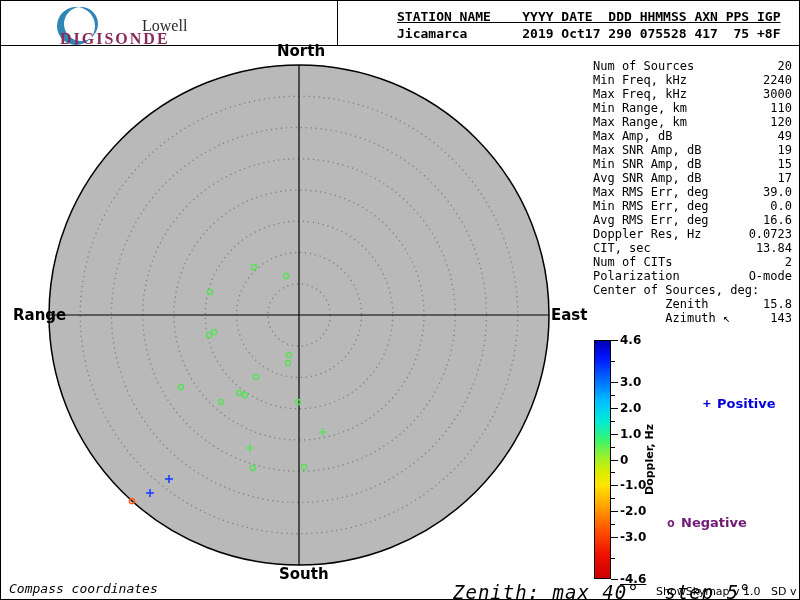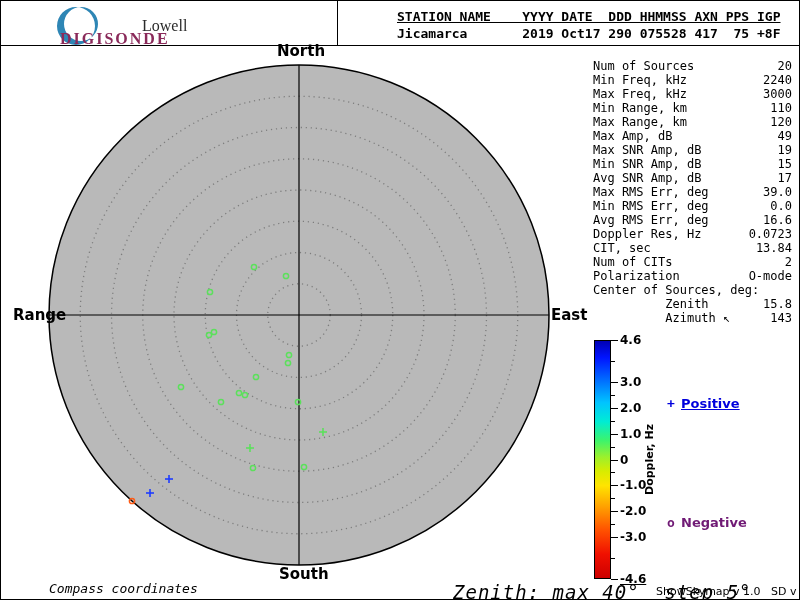--- a/index.html
+++ b/index.html
@@ -32,25 +32,25 @@
   
   #cbar{position:absolute;left:593px;top:339px;width:17px;height:239px;
         border:1px solid #000;box-sizing:border-box;}
   .cb-tick{position:absolute;border-top:1.5px solid #000;height:0;}
   .cb-lab{position:absolute;left:619px;font-weight:bold;font-size:12px;color:#000;}
   .cb-title{position:absolute;left:642px;top:494px;transform:rotate(-90deg);
             transform-origin:left top;font-weight:bold;font-size:11px;white-space:pre;color:#000;}
   
   .legend{position:absolute;font-weight:bold;font-size:13px;}
   .legend .sym{display:inline-block;width:14px;font-family:"DejaVu Sans Mono",monospace;}
-  #leg-pos{left:666px;top:395px;color:#0000dd;text-decoration:underline;}
+  #leg-pos{left:702px;top:395px;color:#0000dd;}
   #leg-neg{left:666px;top:514px;color:#dd0000;}
   
   .f-left{position:absolute;left:8px;top:580px;font-family:"DejaVu Sans Mono",monospace;
-          font-style:italic;font-size:13px;white-space:pre;color:#000;margin-left:40px;}
+          font-style:italic;font-size:13px;white-space:pre;color:#000;}
   .f-center{position:absolute;left:452px;top:580px;font-family:"DejaVu Sans Mono",monospace;
             font-style:italic;font-size:19px;letter-spacing:1px;white-space:pre;color:#000;}
   .f-right{position:absolute;left:655px;top:584px;font-size:11px;white-space:pre;color:#000;}
   #plot-svg{position:absolute;left:0;top:0;}
 </style>
 </head>
 <body>
 
 <div class="canvas">
 

